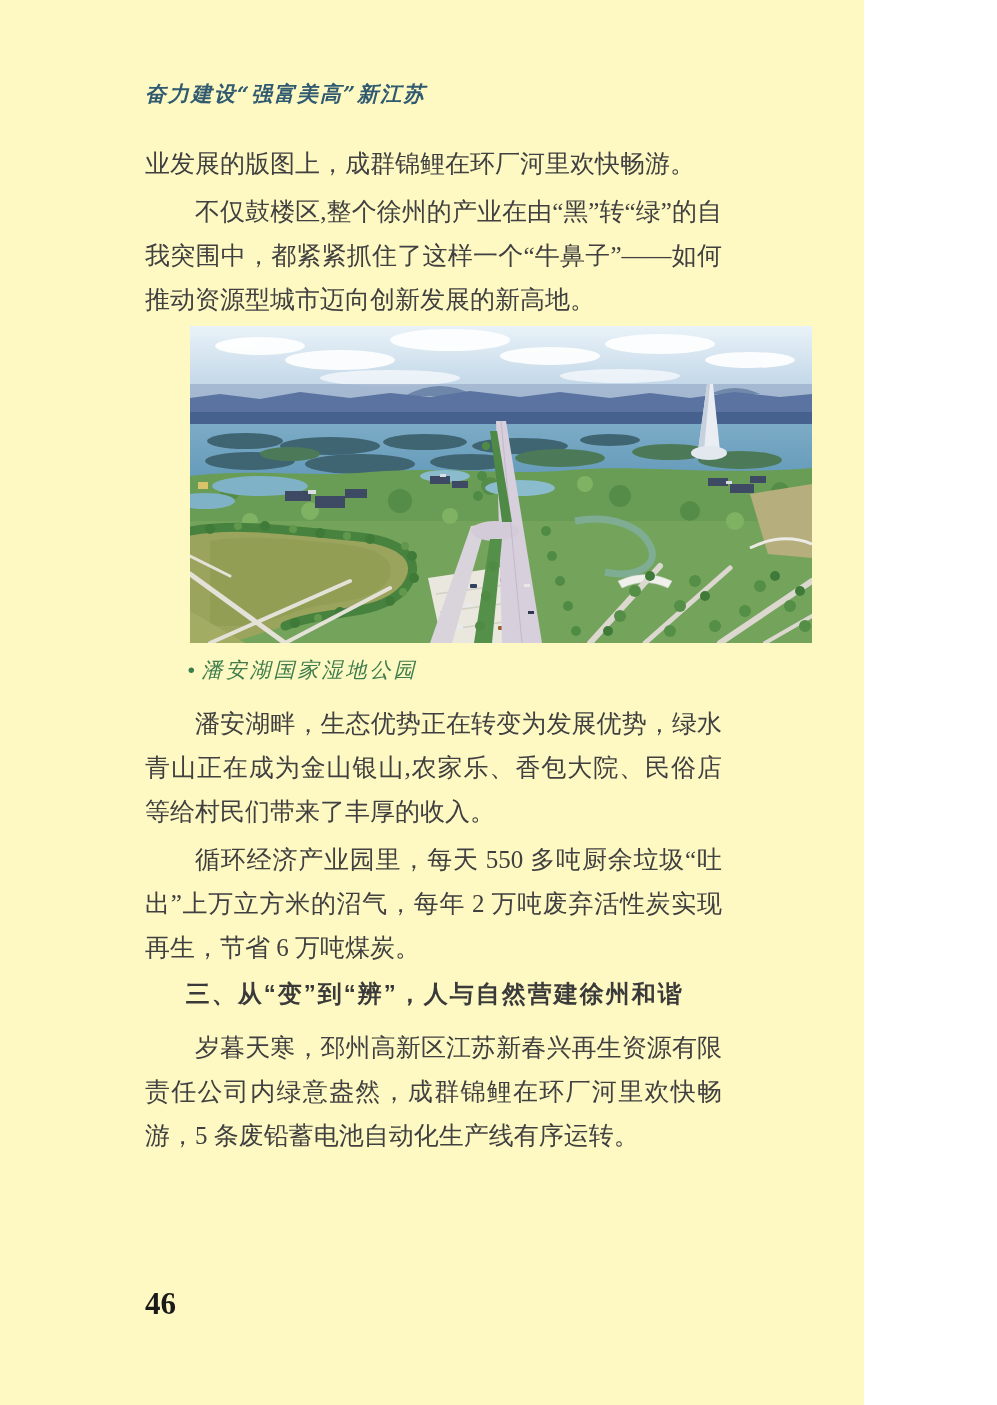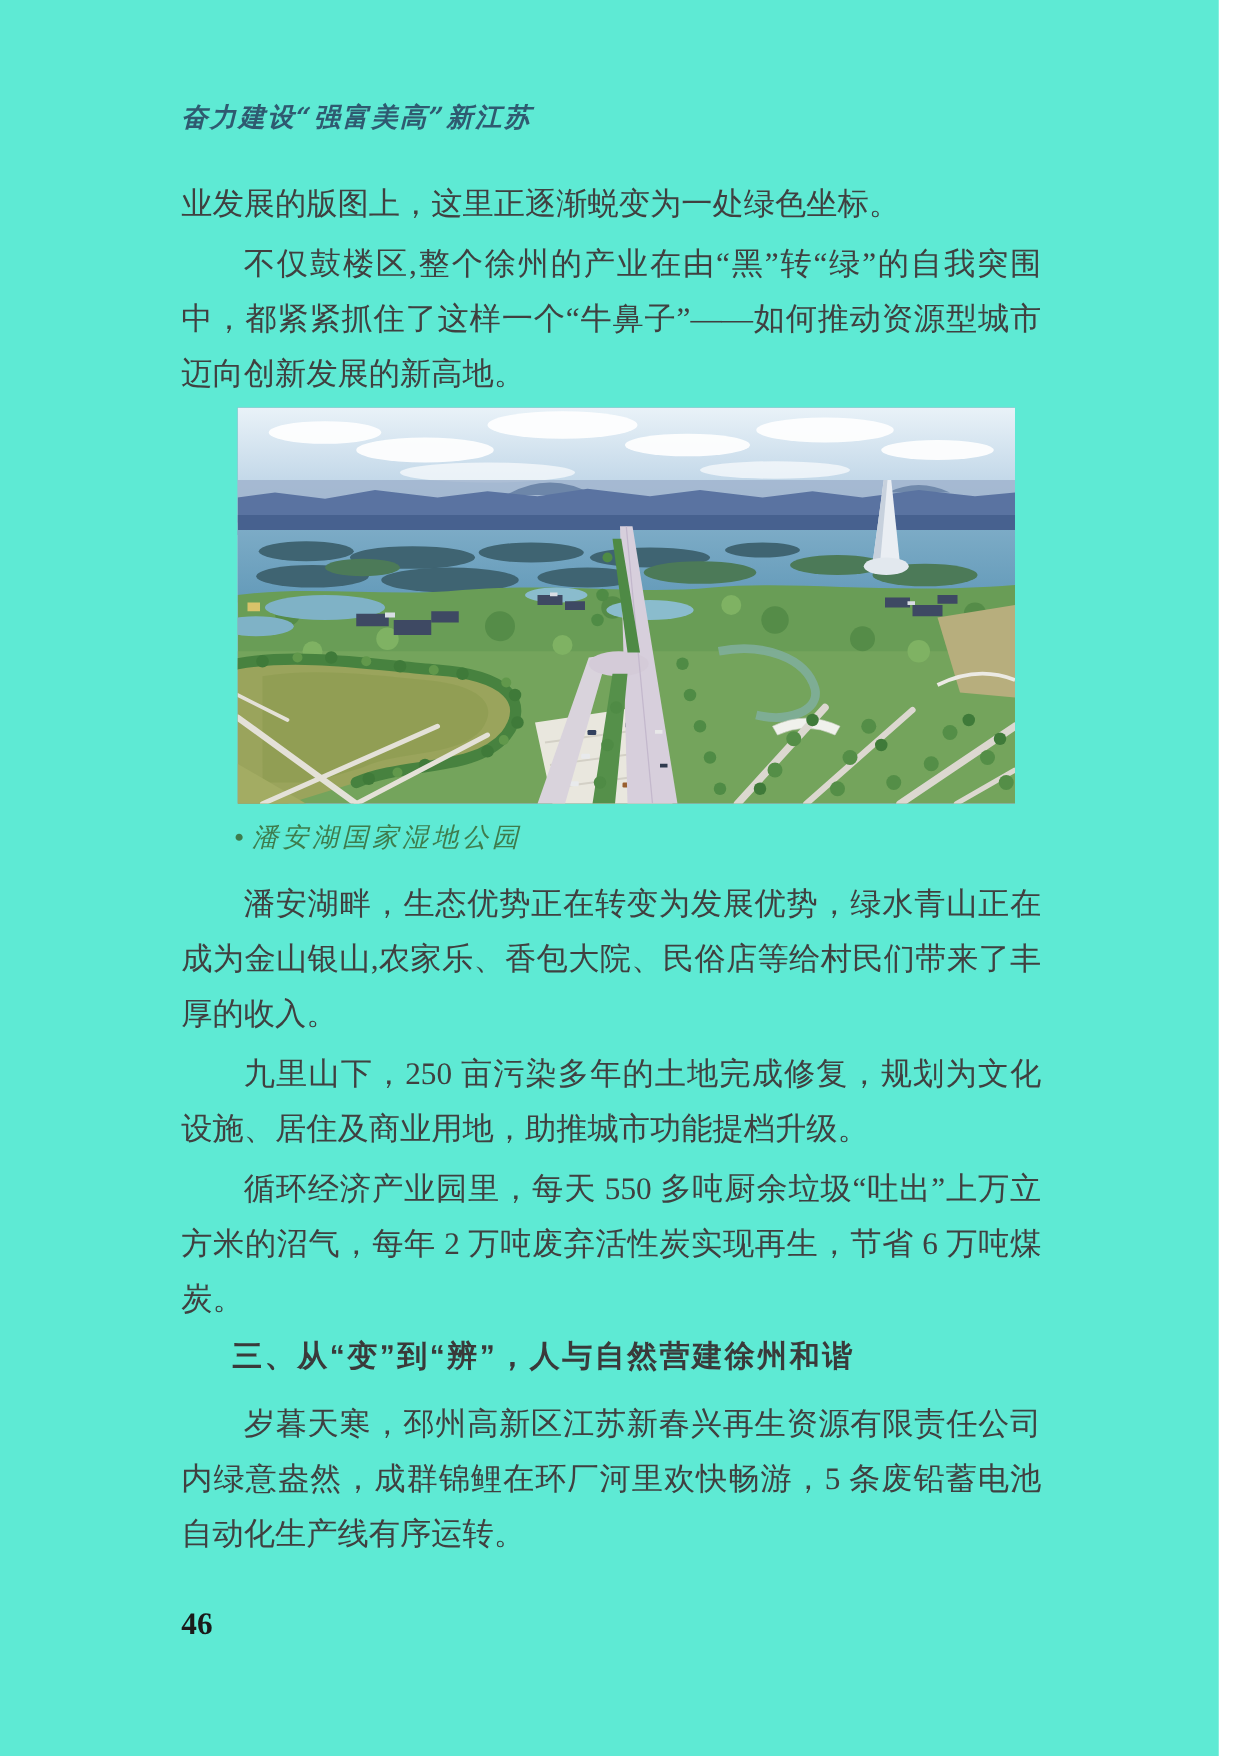--- a/index.html
+++ b/index.html
@@ -1,19 +1,19 @@
 <!DOCTYPE html>
 <html><head>
 <meta charset="utf-8">
 <style>
   html,body{margin:0;padding:0;background:#ffffff;}
   .page{
     position:relative;
-    width:975px;height:1405px;
-    background:#5eead4;
+    width:864px;height:1405px;
+    background:#fef9c3;
     box-sizing:border-box;
     padding:80px 142px 0 145px;
     overflow:hidden;
     font-family:"Liberation Serif","DejaVu Serif",serif;
   }
   .running-header{
     font-family:"DejaVu Serif","Liberation Serif",serif;
     font-style:italic;
     font-weight:bold;
     font-size:21px;
@@ -55,32 +55,32 @@
     letter-spacing:2px;
     margin:4px 0 12px 0;
     text-indent:1.7em;
     line-height:40px;
   }
   .page-number{
     position:absolute;
     left:145px;top:1286px;
     font-family:"Liberation Serif","DejaVu Serif",serif;
     font-weight:bold;
-    font-size:25px;
+    font-size:31px;
     color:#1a1a1a;
   }
 </style>
 </head>
 <body>
 
 <div class="page">
 
   <div class="running-header">奋力建设“强富美高”新江苏</div>
 
-  <p class="body-text">业发展的版图上，这里正逐渐蜕变为一处绿色坐标。</p>
+  <p class="body-text">业发展的版图上，成群锦鲤在环厂河里欢快畅游。</p>
   <p class="body-text indent">不仅鼓楼区,整个徐州的产业在由“黑”转“绿”的自我突围中，都紧紧抓住了这样一个“牛鼻子”——如何推动资源型城市迈向创新发展的新高地。</p>
 
   <div class="photo-wrap">
     <svg viewBox="0 0 622 317" preserveAspectRatio="none">
       <defs>
         <linearGradient id="sky" x1="0" y1="0" x2="0" y2="1">
           <stop offset="0" stop-color="#e9f2f8"></stop>
             <stop offset="1" stop-color="#a9c6de"></stop>
         </linearGradient>
         <linearGradient id="lake" x1="0" y1="0" x2="0" y2="1">
@@ -270,21 +270,20 @@
           <circle cx="418" cy="305" r="5"></circle>
       </g>
     </svg>
   </div>
 
   <div class="photo-caption">
     <span class="bullet">•</span><span>潘安湖国家湿地公园</span>
   </div>
 
   <p class="body-text indent">潘安湖畔，生态优势正在转变为发展优势，绿水青山正在成为金山银山,农家乐、香包大院、民俗店等给村民们带来了丰厚的收入。</p>
-  <p class="body-text indent">九里山下，250 亩污染多年的土地完成修复，规划为文化设施、居住及商业用地，助推城市功能提档升级。</p>
   <p class="body-text indent">循环经济产业园里，每天 550 多吨厨余垃圾“吐出”上万立方米的沼气，每年 2 万吨废弃活性炭实现再生，节省 6 万吨煤炭。</p>
 
   <h2 class="section-heading">三、从“变”到“辨”，人与自然营建徐州和谐</h2>
 
   <p class="body-text indent">岁暮天寒，邳州高新区江苏新春兴再生资源有限责任公司内绿意盎然，成群锦鲤在环厂河里欢快畅游，5 条废铅蓄电池自动化生产线有序运转。</p>
 
   <div class="page-number">46</div>
 
 </div>
 

